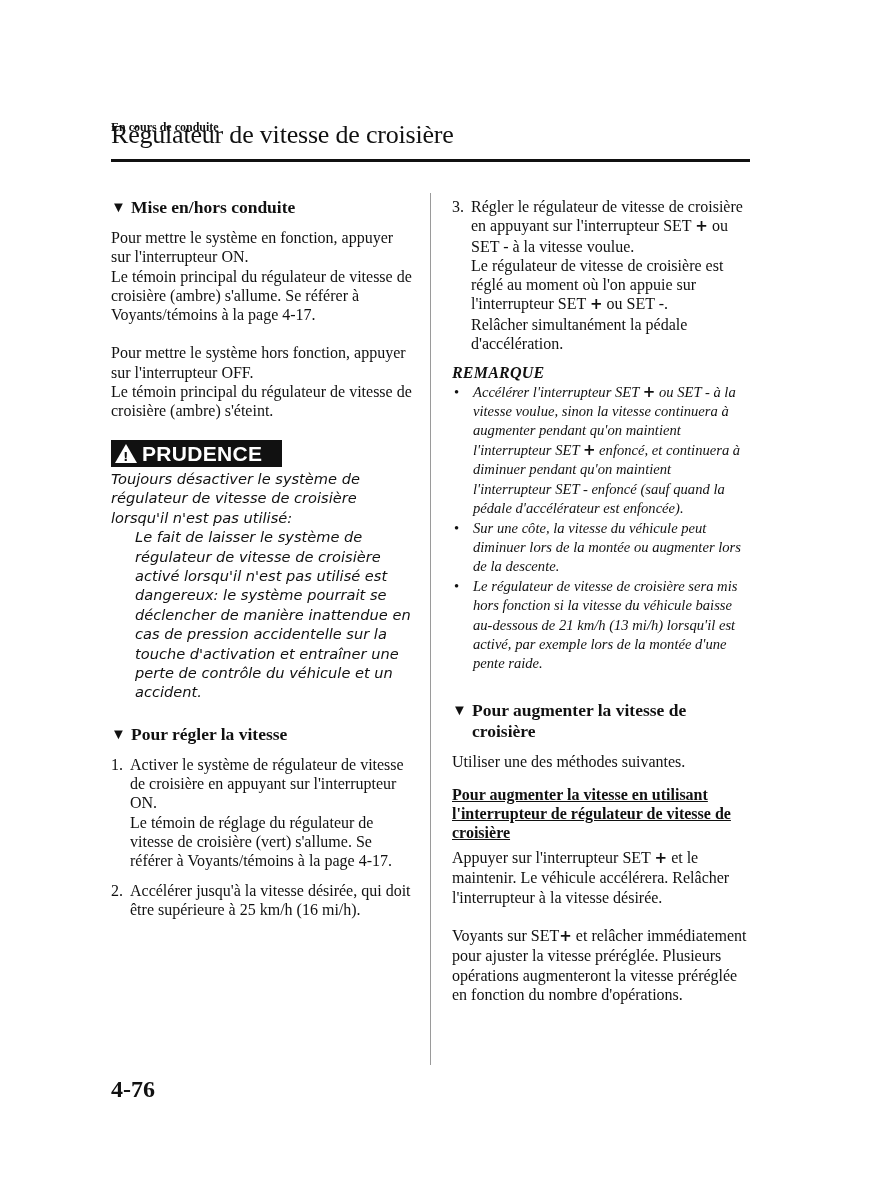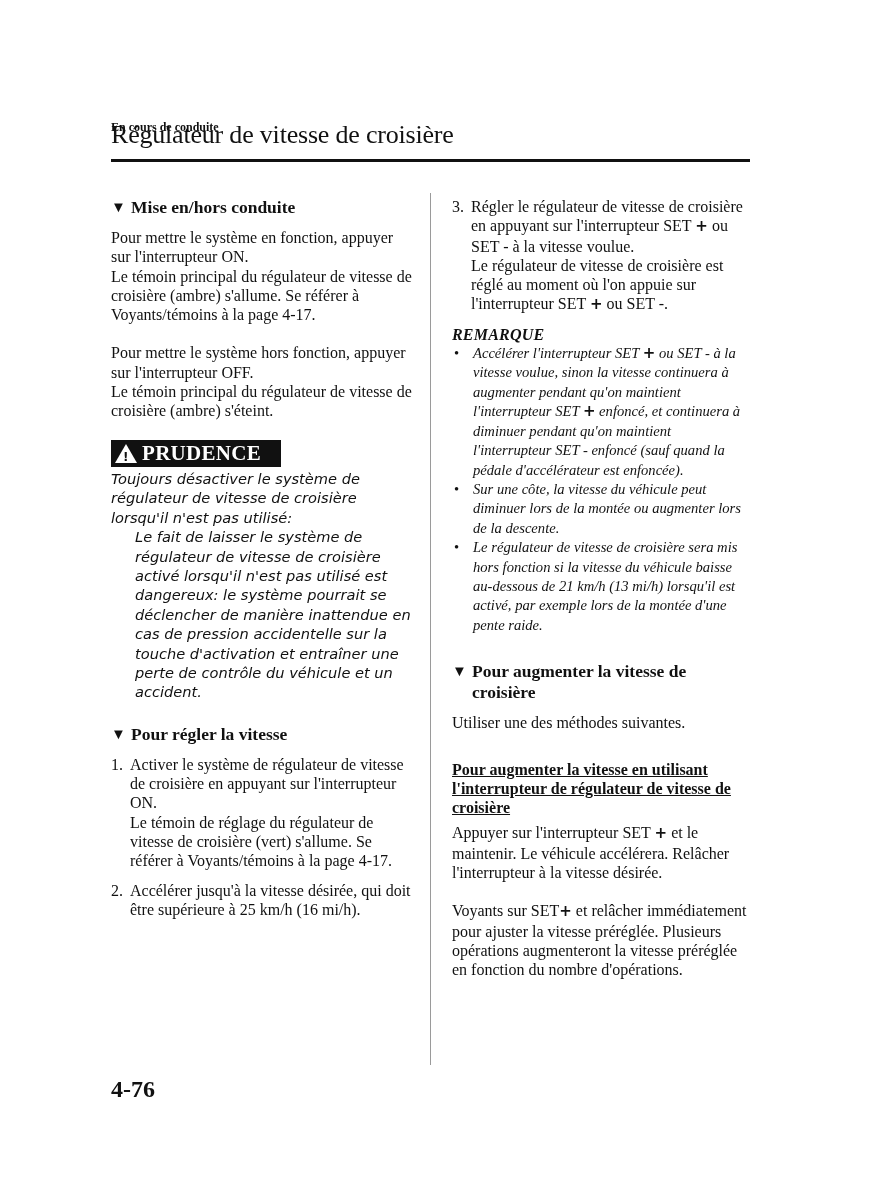--- a/index.html
+++ b/index.html
@@ -16,33 +16,33 @@
   .heading .tri { position: absolute; left: 0; top: 0; font-size: 15px; }
   p { margin: 0; }
   .para { margin-top: 10px; }
   .gap { margin-top: 19px; }
   .caution-badge { display: inline-flex; align-items: center; background: #111; color: #fff; height: 27px;
                    padding: 0 20px 0 4px; margin-top: 19px; }
   .caution-badge .warn { width: 0; height: 0; border-left: 11px solid transparent; border-right: 11px solid transparent;
                          border-bottom: 19px solid #fff; position: relative; margin-right: 5px; }
   .caution-badge .warn span { position: absolute; left: -3px; top: 4px; color: #111; font-size: 12px; font-weight: bold;
                               font-family: "DejaVu Sans", sans-serif; }
-  .caution-badge .label { font-family: Liberation Serif, serif; font-weight: bold; font-size: 21px; letter-spacing: 0.3px; }
+  .caution-badge .label { font-family: Liberation Sans, sans-serif; font-weight: bold; font-size: 21px; letter-spacing: 0.3px; }
   .caution-text { font-family: "DejaVu Sans", sans-serif; font-style: italic; font-size: 14.6px; line-height: 19.4px; }
   .caution-lead { font-weight: normal; margin-top: 2px; }
   .caution-body { padding-left: 24px; }
   ol { margin: 10px 0 0 0; padding: 0; list-style: none; }
   ol li { position: relative; padding-left: 19px; margin-bottom: 10px; }
   ol li .num { position: absolute; left: 0; top: 0; }
   .note-title { font-weight: bold; font-style: italic; font-size: 16px; margin-top: 8px; letter-spacing: 0.2px; }
   ul.notes { margin: 0; padding: 0; list-style: none; font-style: italic; font-size: 14.6px; line-height: 19.4px; }
   ul.notes li { position: relative; padding-left: 21px; }
   ul.notes li .bullet { position: absolute; left: 2px; top: 0; font-style: normal; }
   .plus { font-family: "DejaVu Sans", sans-serif; font-weight: bold; font-style: normal; font-size: 15px; }
-  .sub-heading { font-weight: bold; text-decoration: underline; margin-top: 28px; line-height: 19px; }
+  .sub-heading { font-weight: bold; text-decoration: underline; margin-top: 14px; line-height: 19px; }
   .page-number { position: absolute; left: 111px; top: 1076px; font-size: 24px; font-weight: bold; }
 </style>
 </head>
 <body>
 
 <div class="section-label">En cours de conduite</div>
 <div class="page-title">Régulateur de vitesse de croisière</div>
 <div class="title-rule"></div>
 <div class="col-divider"></div>
 
@@ -87,20 +87,21 @@
 </div>
 
 <div class="col col-right">
   <ol style="margin-top:0;">
     <li>
       <span class="num">3.</span>
       <span>Régler le régulateur de vitesse de croisière en appuyant sur l'interrupteur SET</span>
       <span class="plus">+</span><span> ou SET - à la vitesse voulue.</span><br>
       <span>Le régulateur de vitesse de croisière est réglé au moment où l'on appuie sur l'interrupteur SET</span>
       <span class="plus">+</span><span> ou SET -.</span><br>
+      <span>Relâcher simultanément la pédale d'accélération.</span>
     </li>
   </ol>
 
   <div class="note-title">REMARQUE</div>
   <ul class="notes">
     <li>
       <span class="bullet">•</span>
       <span>Accélérer l'interrupteur SET</span>
       <span class="plus">+</span><span> ou SET - à la vitesse voulue, sinon la vitesse continuera à augmenter pendant qu'on maintient l'interrupteur SET</span>
       <span class="plus">+</span><span> enfoncé, et continuera à diminuer pendant qu'on maintient l'interrupteur SET - enfoncé (sauf quand la pédale d'accélérateur est enfoncée).</span>

